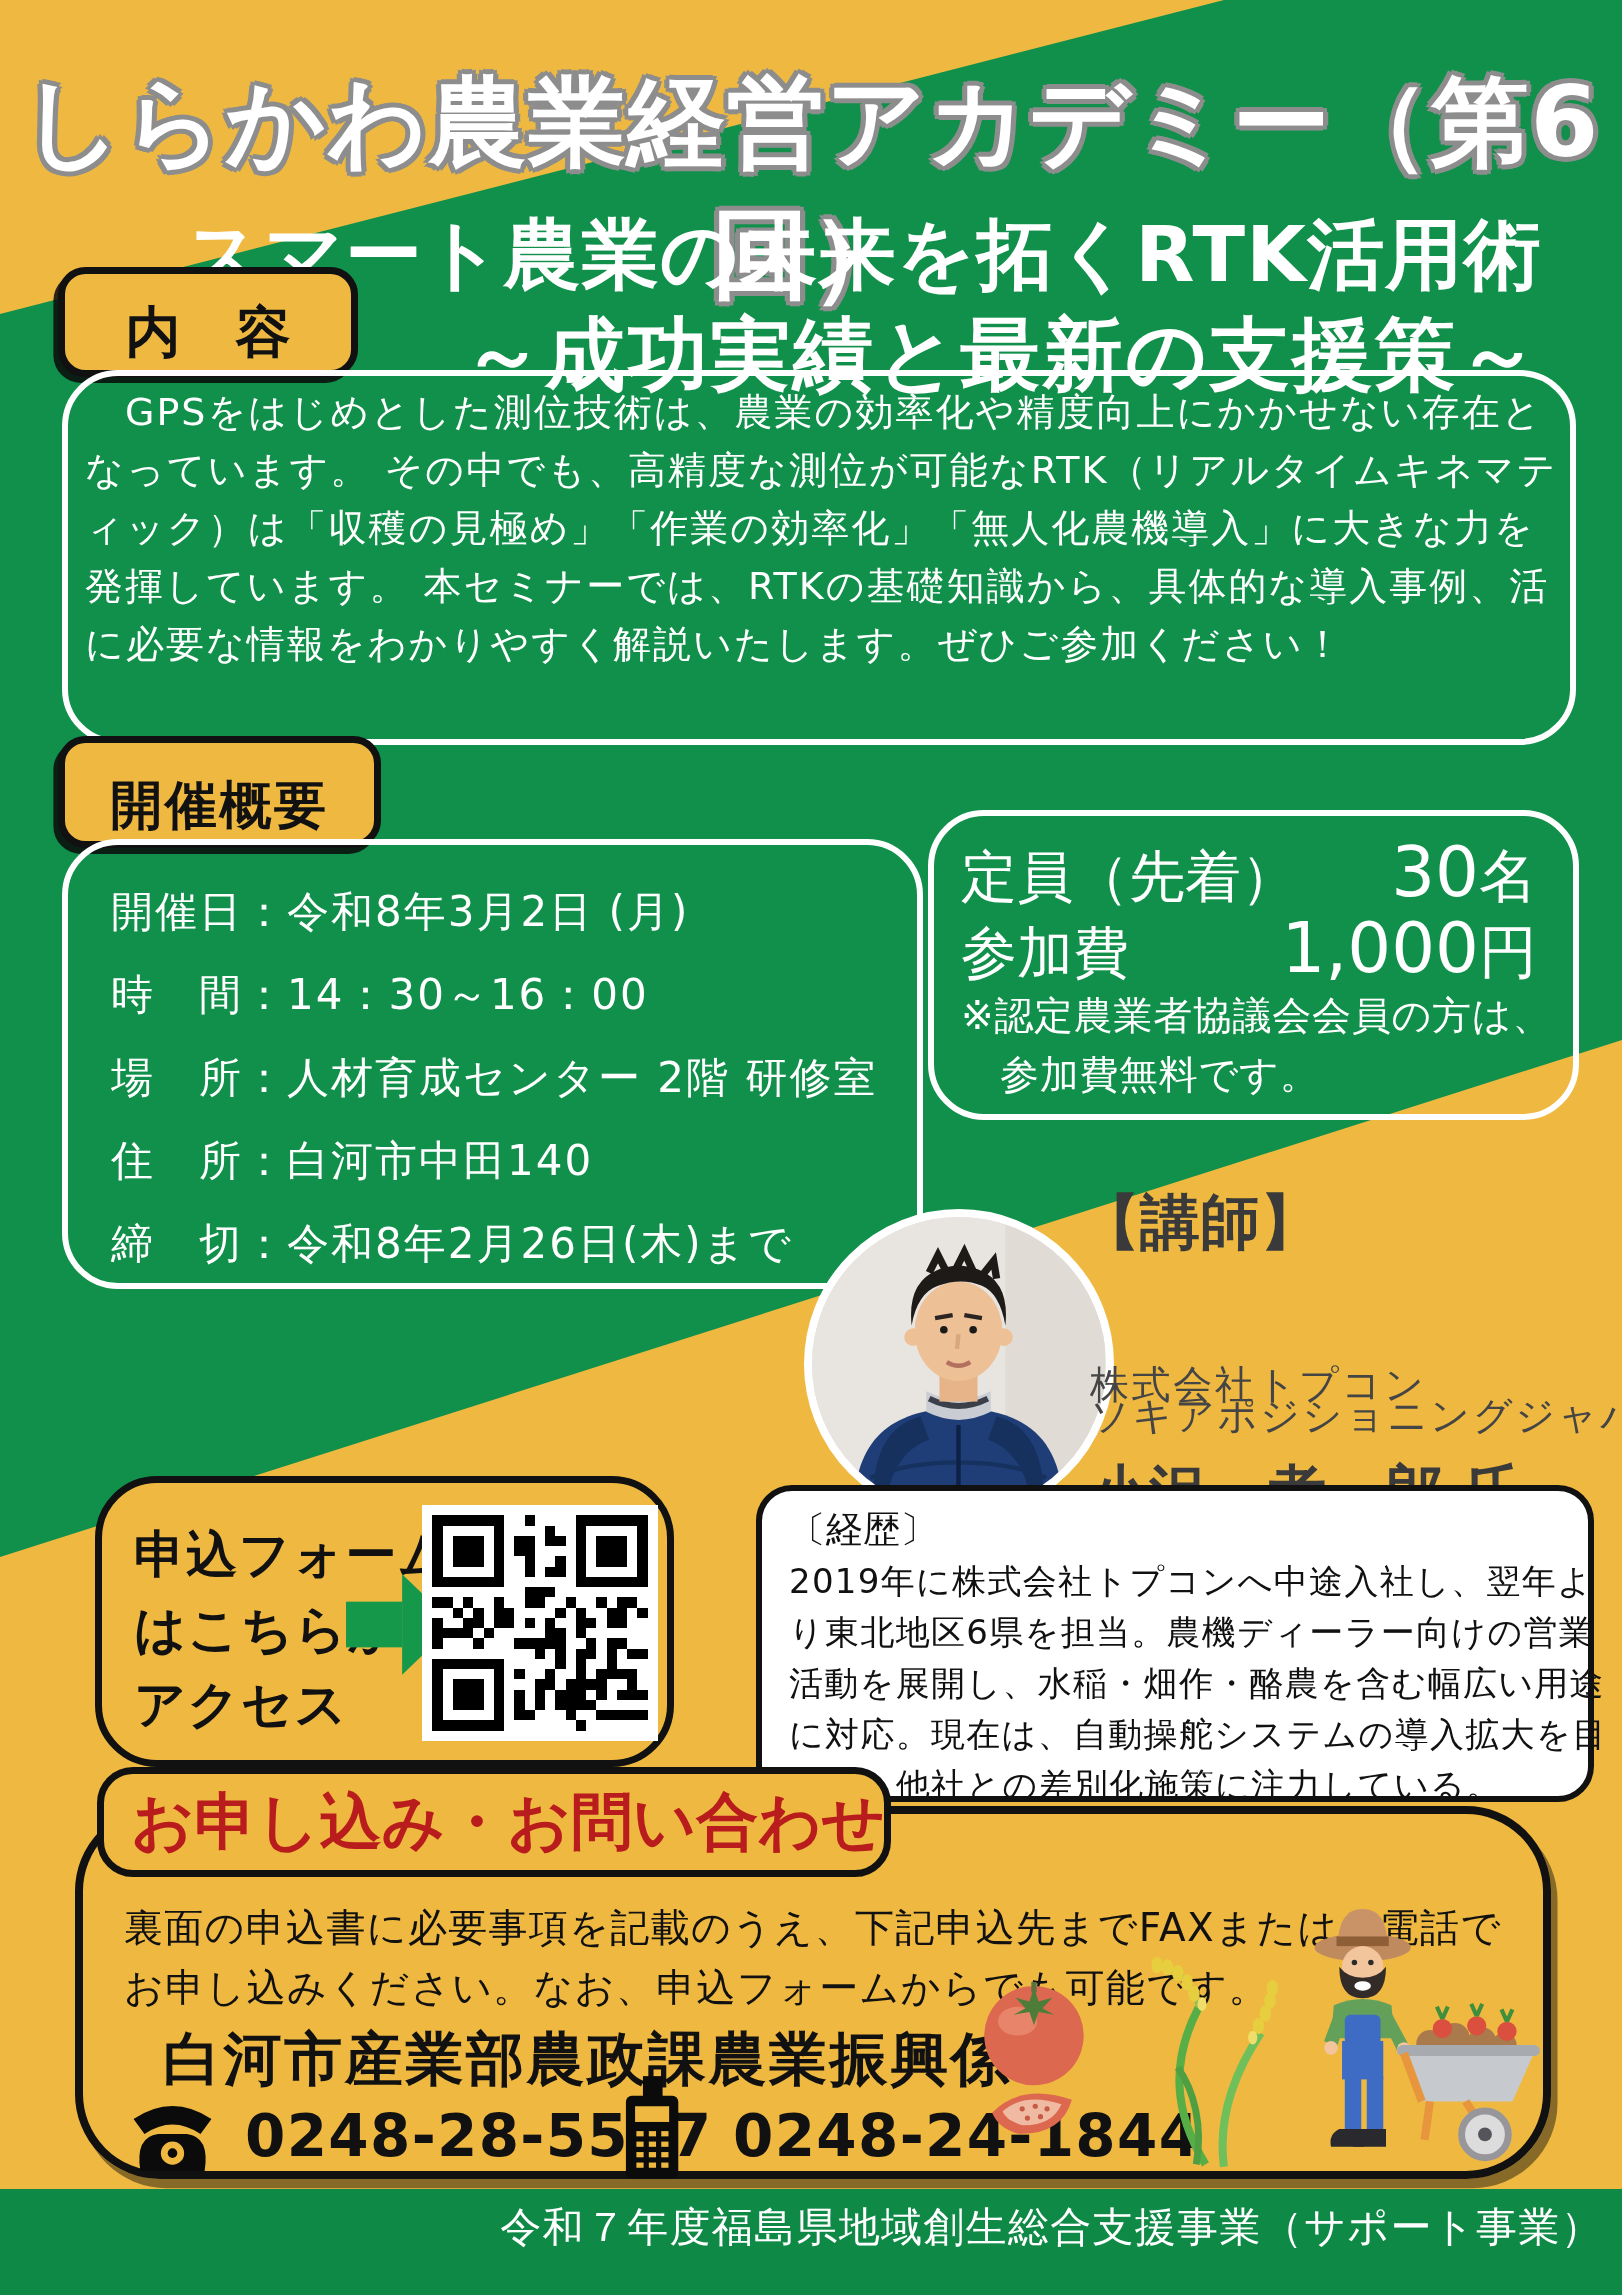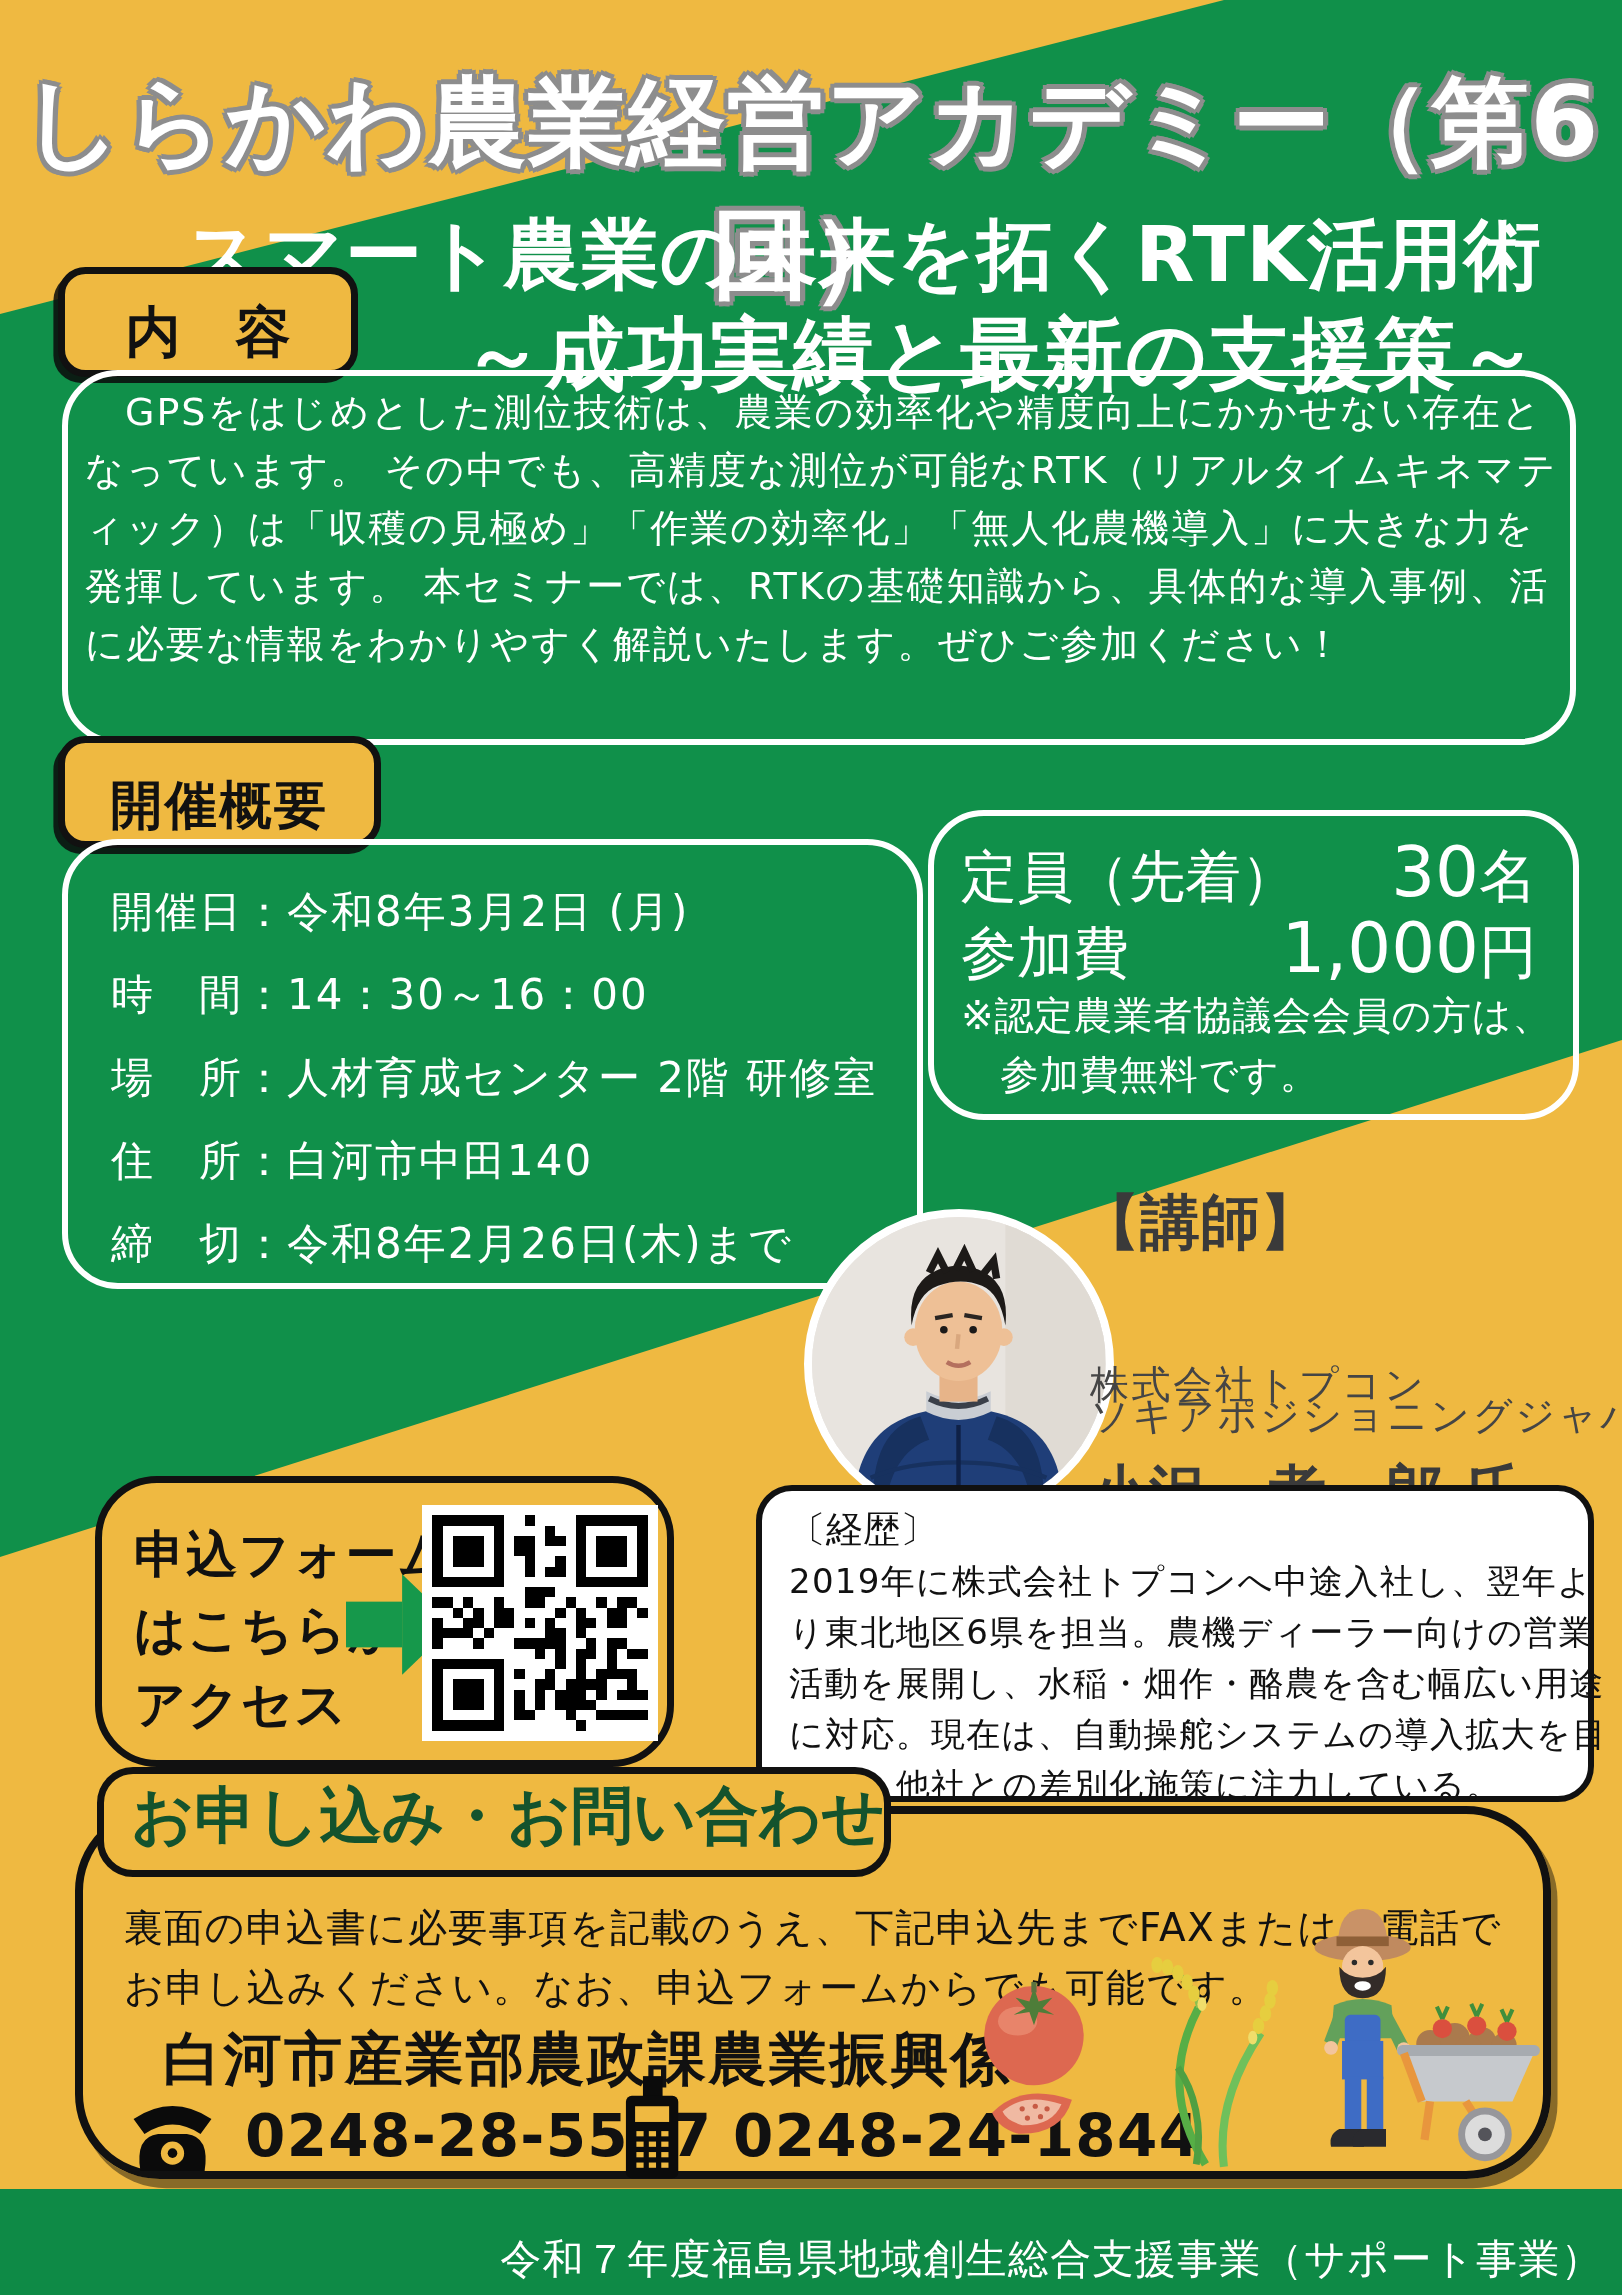--- a/index.html
+++ b/index.html
@@ -57,27 +57,27 @@
   
   .biobox{left:756px;top:1485px;width:838px;height:317px;background:#fff;border:6.5px solid #111;
           border-radius:36px;box-sizing:border-box;}
   .bio-label{left:789px;top:1505px;font-size:37px;color:#111;}
   .bio-lines{left:789px;top:1556px;}
   .bio-lines div{font-size:34px;color:#111;line-height:51px;letter-spacing:1.3px;white-space:nowrap;}
   
   .bigbox{left:75px;top:1806px;width:1476px;height:373px;border:8.5px solid #111;border-radius:85px;
           box-sizing:border-box;box-shadow:6.5px 9.2px 0 rgba(10,10,10,.45);}
   .contact-title{left:97px;top:1767px;width:794px;height:110px;background:#efb941;border:7.9px solid #111;
-          border-radius:36px;box-sizing:border-box;display:flex;align-items:flex-start;justify-content:center;
-          font-size:62px;font-weight:bold;color:#14532d;white-space:nowrap;padding-left:28px;}
+          border-radius:36px;box-sizing:border-box;display:flex;align-items:center;justify-content:center;
+          font-size:62px;font-weight:bold;color:#b91c1c;white-space:nowrap;padding-left:28px;}
   .cbody{left:124px;color:#111;font-size:39px;letter-spacing:1.3px;white-space:nowrap;}
   .dept{left:121px;top:2021px;font-size:58px;font-weight:bold;color:#111;letter-spacing:2.6px;white-space:nowrap;margin-left:42px;}
   .telnum{top:2102px;font-size:58px;font-weight:600;color:#111;letter-spacing:1.3px;white-space:nowrap;}
   
-  .footer-text{left:0;top:2200px;width:1603px;text-align:right;color:#fff;font-size:41px;letter-spacing:1.3px;white-space:nowrap;margin-top:32px;}
+  .footer-text{left:0;top:2200px;width:1603px;text-align:right;color:#fff;font-size:41px;letter-spacing:1.3px;white-space:nowrap;}
   svg{display:block;}
 </style>
 </head>
 <body>
 
 <div class="page">
 
   <div class="abs tri-top"></div>
   <div class="abs band-bottom"></div>
   <div class="abs footer-band"></div>

